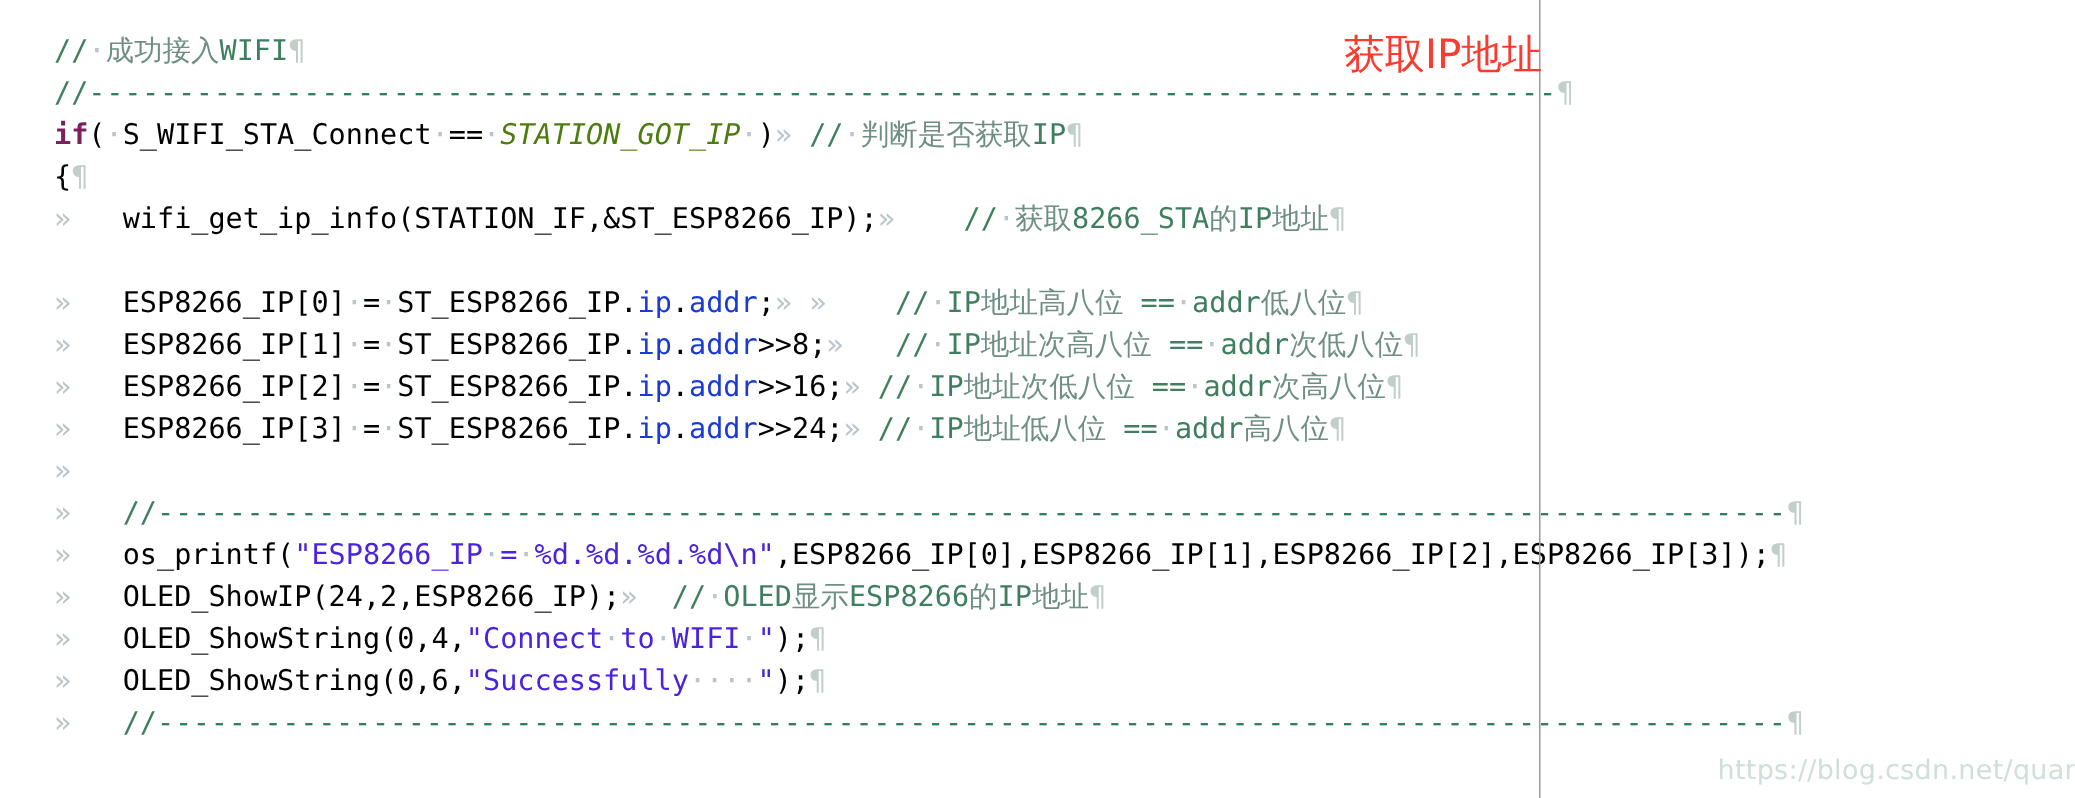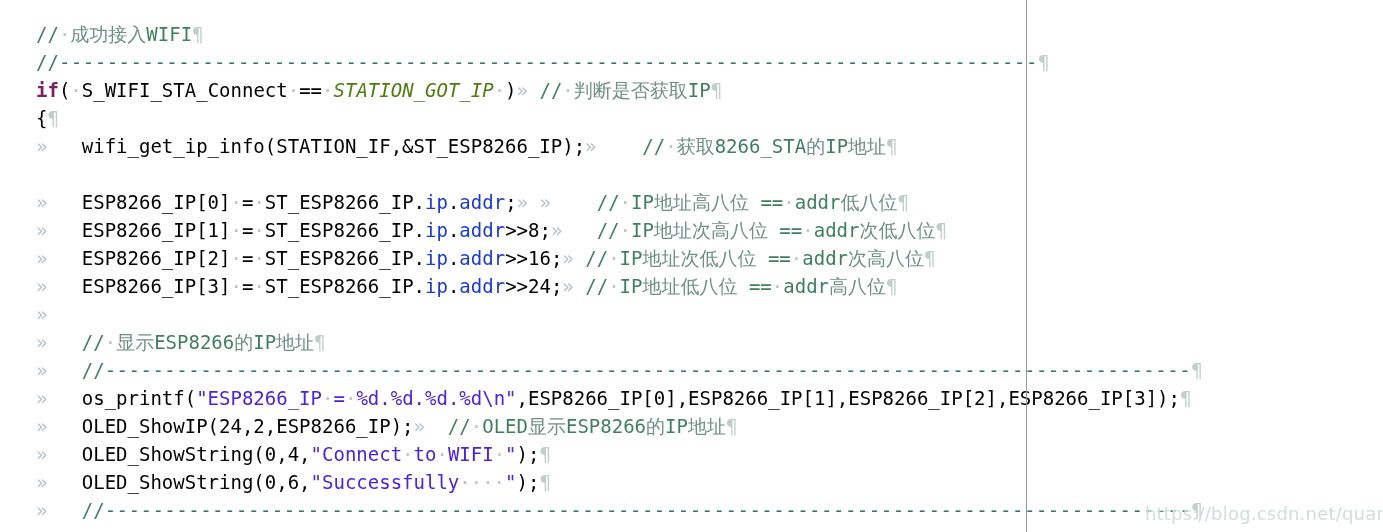--- a/index.html
+++ b/index.html
@@ -98,27 +98,27 @@
       <div class="line"><span class="cmt">//</span><span class="cmt-dash">----------------------------------------------------------------------------------</span><span class="pilcrow">¶</span></div>
       <div class="line"><span class="kw">if</span><span class="plain">(</span><span class="dot">·</span><span class="plain">S_WIFI_STA_Connect</span><span class="dot">·</span><span class="plain">==</span><span class="dot">·</span><span class="macro">STATION_GOT_IP</span><span class="dot">·</span><span class="plain">)</span><span class="tab">»</span><span class="plain"> </span><span class="cmt">//</span><span class="dot">·</span><span class="cmt-cn">判断是否获取</span><span class="cmt">IP</span><span class="pilcrow">¶</span></div>
       <div class="line"><span class="plain">{</span><span class="pilcrow">¶</span></div>
       <div class="line"><span class="tab">»</span><span class="plain">   </span><span class="plain">wifi_get_ip_info(STATION_IF,&amp;ST_ESP8266_IP);</span><span class="tab">»</span><span class="plain">    </span><span class="cmt">//</span><span class="dot">·</span><span class="cmt-cn">获取</span><span class="cmt">8266_STA</span><span class="cmt-cn">的</span><span class="cmt">IP</span><span class="cmt-cn">地址</span><span class="pilcrow">¶</span></div>
       <div class="line blank">&nbsp;</div>
       <div class="line"><span class="tab">»</span><span class="plain">   </span><span class="plain">ESP8266_IP[0]</span><span class="dot">·</span><span class="plain">=</span><span class="dot">·</span><span class="plain">ST_ESP8266_IP.</span><span class="member">ip</span><span class="plain">.</span><span class="member">addr</span><span class="plain">;</span><span class="tab">»</span><span class="plain"> </span><span class="tab">»</span><span class="plain">    </span><span class="cmt">//</span><span class="dot">·</span><span class="cmt">IP</span><span class="cmt-cn">地址</span><span class="cmt-cn">高八位</span><span class="cmt"> ==</span><span class="dot">·</span><span class="cmt">addr</span><span class="cmt-cn">低八位</span><span class="pilcrow">¶</span></div>
       <div class="line"><span class="tab">»</span><span class="plain">   </span><span class="plain">ESP8266_IP[1]</span><span class="dot">·</span><span class="plain">=</span><span class="dot">·</span><span class="plain">ST_ESP8266_IP.</span><span class="member">ip</span><span class="plain">.</span><span class="member">addr</span><span class="plain">&gt;&gt;8;</span><span class="tab">»</span><span class="plain">   </span><span class="cmt">//</span><span class="dot">·</span><span class="cmt">IP</span><span class="cmt-cn">地址次高八位</span><span class="cmt"> ==</span><span class="dot">·</span><span class="cmt">addr</span><span class="cmt-cn">次低八位</span><span class="pilcrow">¶</span></div>
       <div class="line"><span class="tab">»</span><span class="plain">   </span><span class="plain">ESP8266_IP[2]</span><span class="dot">·</span><span class="plain">=</span><span class="dot">·</span><span class="plain">ST_ESP8266_IP.</span><span class="member">ip</span><span class="plain">.</span><span class="member">addr</span><span class="plain">&gt;&gt;16;</span><span class="tab">»</span><span class="plain"> </span><span class="cmt">//</span><span class="dot">·</span><span class="cmt">IP</span><span class="cmt-cn">地址次低八位</span><span class="cmt"> ==</span><span class="dot">·</span><span class="cmt">addr</span><span class="cmt-cn">次高八位</span><span class="pilcrow">¶</span></div>
       <div class="line"><span class="tab">»</span><span class="plain">   </span><span class="plain">ESP8266_IP[3]</span><span class="dot">·</span><span class="plain">=</span><span class="dot">·</span><span class="plain">ST_ESP8266_IP.</span><span class="member">ip</span><span class="plain">.</span><span class="member">addr</span><span class="plain">&gt;&gt;24;</span><span class="tab">»</span><span class="plain"> </span><span class="cmt">//</span><span class="dot">·</span><span class="cmt">IP</span><span class="cmt-cn">地址低八位</span><span class="cmt"> ==</span><span class="dot">·</span><span class="cmt">addr</span><span class="cmt-cn">高八位</span><span class="pilcrow">¶</span></div>
       <div class="line"><span class="tab">»</span></div>
-      <div class="line"><span class="tab">»</span><span class="plain">   </span><span class="cmt">//</span><span class="dot">·</span><span class="cmt-cn">显示</span><span class="cmt">ESP8266</span><span class="cmt-cn">的</span><span class="cmt">IP</span><span class="cmt-cn">地址</span><span class="pilcrow">¶</span></div>
       <div class="line"><span class="tab">»</span><span class="plain">   </span><span class="cmt">//</span><span class="cmt-dash">-------------------------------------------------------------------------------------------</span><span class="pilcrow">¶</span></div>
       <div class="line"><span class="tab">»</span><span class="plain">   </span><span class="plain">os_printf(</span><span class="str">"ESP8266_IP</span><span class="dot">·</span><span class="str">=</span><span class="dot">·</span><span class="str">%d.%d.%d.%d\n"</span><span class="plain">,ESP8266_IP[0],ESP8266_IP[1],ESP8266_IP[2],ESP8266_IP[3]);</span><span class="pilcrow">¶</span></div>
       <div class="line"><span class="tab">»</span><span class="plain">   </span><span class="plain">OLED_ShowIP(24,2,ESP8266_IP);</span><span class="tab">»</span><span class="plain">  </span><span class="cmt">//</span><span class="dot">·</span><span class="cmt">OLED</span><span class="cmt-cn">显示</span><span class="cmt">ESP8266</span><span class="cmt-cn">的</span><span class="cmt">IP</span><span class="cmt-cn">地址</span><span class="pilcrow">¶</span></div>
       <div class="line"><span class="tab">»</span><span class="plain">   </span><span class="plain">OLED_ShowString(0,4,</span><span class="str">"Connect</span><span class="dot">·</span><span class="str">to</span><span class="dot">·</span><span class="str">WIFI</span><span class="dot">·</span><span class="str">"</span><span class="plain">);</span><span class="pilcrow">¶</span></div>
       <div class="line"><span class="tab">»</span><span class="plain">   </span><span class="plain">OLED_ShowString(0,6,</span><span class="str">"Successfully</span><span class="dot">····</span><span class="str">"</span><span class="plain">);</span><span class="pilcrow">¶</span></div>
       <div class="line"><span class="tab">»</span><span class="plain">   </span><span class="cmt">//</span><span class="cmt-dash">-------------------------------------------------------------------------------------------</span><span class="pilcrow">¶</span></div>
     </div>
 
   <div id="page-guide"></div>
 
+  <div id="annotation">获取IP地址</div>
 
   <div id="watermark">https://blog.csdn.net/quanquqcin</div>
 
 </div>
 
 </body></html>

